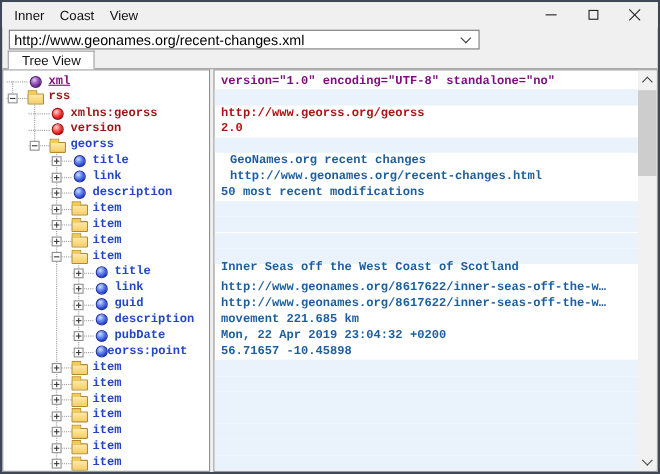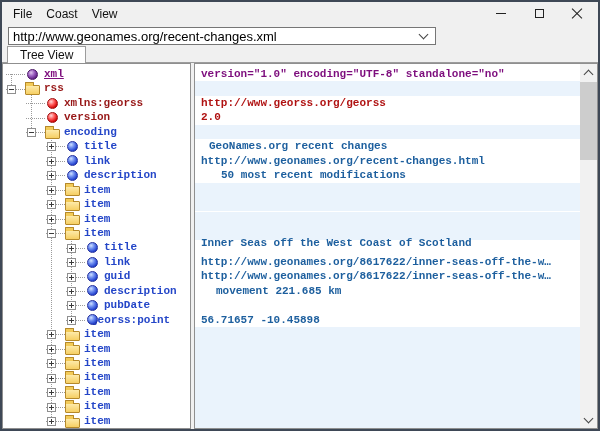--- a/index.html
+++ b/index.html
@@ -66,21 +66,21 @@
   .sb-up .chev { transform:rotate(-135deg); margin-top:3px; }
   .sb-down .chev { transform:rotate(45deg); margin-bottom:3px; }
   .sb-thumb { position:absolute; left:0; width:17px; background:#cdcdcd; }
 </style>
 </head>
 <body>
 
 <div class="window">
 
   <div class="menubar">
-    <span class="menu-item">File</span>
+    <span class="menu-item">Inner</span>
     <span class="menu-item">Coast</span>
     <span class="menu-item">View</span>
     <div class="win-controls">
       <div class="win-btn">
           <span class="glyph-min"></span>
         </div>
       <div class="win-btn">
           <span class="glyph-max"></span>
         </div>
       <div class="win-btn">
@@ -133,21 +133,21 @@
               <span class="ball red"></span>
             </span>
             <span class="tlabel" style="left: 61px; line-height: 14.45px; color: rgb(151, 22, 22);">version</span>
           </div>
           <div class="trow" style="top: 60.8px; height: 14.45px;">
             <span class="hline" style="left: 23px; width: 19px; top: 7.225px;"></span>
             <span class="tbox" style="left: 24px; top: 3.225px;"></span>
             <span class="icon-cell" style="left: 41px; top: 0px; height: 14.45px;">
               <span class="folder"></span>
             </span>
-            <span class="tlabel" style="left: 61px; line-height: 14.45px; color: rgb(36, 70, 200);">encoding</span>
+            <span class="tlabel" style="left: 61px; line-height: 14.45px; color: rgb(36, 70, 200);">georss</span>
           </div>
           <div class="trow" style="top: 75.25px; height: 14.45px;">
             <span class="hline" style="left: 43px; width: 19px; top: 7.225px;"></span>
             <span class="tbox plus" style="left: 44px; top: 3.225px;"></span>
             <span class="icon-cell" style="left: 61px; top: 0px; height: 14.45px;">
               <span class="ball blue"></span>
             </span>
             <span class="tlabel" style="left: 81px; line-height: 14.45px; color: rgb(36, 70, 200);">title</span>
           </div>
           <div class="trow" style="top: 89.7px; height: 14.45px;">
@@ -314,40 +314,43 @@
             <span class="vtext" style="line-height: 14.45px; color: rgb(176, 18, 18);">http://www.georss.org/georss</span>
           </div>
           <div class="vrow" style="top: 46.35px; height: 14.45px;">
             <span class="vtext" style="line-height: 14.45px; color: rgb(176, 18, 18);">2.0</span>
           </div>
           <div class="vrow" style="top: 60.8px; height: 14.45px; background: rgb(234, 243, 252); right: 17px;"></div>
           <div class="vrow" style="top: 75.25px; height: 14.45px;">
             <span class="vtext" style="line-height: 14.45px; color: rgb(29, 95, 158); margin-left: 8px;">GeoNames.org recent changes</span>
           </div>
           <div class="vrow" style="top: 89.7px; height: 14.45px;">
-            <span class="vtext" style="line-height: 14.45px; color: rgb(29, 95, 158);">http://www.geonames.org/recent-changes.html</span>
+            <span class="vtext" style="line-height: 14.45px; color: rgb(29, 95, 158); margin-left: 8px;">http://www.geonames.org/recent-changes.html</span>
           </div>
           <div class="vrow" style="top: 104.15px; height: 14.45px;">
-            <span class="vtext" style="line-height: 14.45px; color: rgb(29, 95, 158); margin-left: 20px;">50 most recent modifications</span>
+            <span class="vtext" style="line-height: 14.45px; color: rgb(29, 95, 158);">50 most recent modifications</span>
           </div>
           <div class="vrow" style="top: 118.6px; height: 14.45px; background: rgb(234, 243, 252); right: 17px;"></div>
           <div class="vrow" style="top: 133.05px; height: 14.45px; background: rgb(234, 243, 252); right: 17px;"></div>
           <div class="vrow" style="top: 147.5px; height: 14.45px; background: rgb(234, 243, 252); right: 17px;"></div>
           <div class="vrow" style="top: 161.95px; height: 14.45px; background: rgb(234, 243, 252); right: 17px;"></div>
           <div class="vrow" style="top: 172px; height: 14.45px;">
             <span class="vtext" style="line-height: 14.45px; color: rgb(29, 95, 158);">Inner Seas off the West Coast of Scotland</span>
           </div>
           <div class="vrow" style="top: 190.85px; height: 14.45px;">
             <span class="vtext" style="line-height: 14.45px; color: rgb(29, 95, 158);">http://www.geonames.org/8617622/inner-seas-off-the-w…</span>
           </div>
           <div class="vrow" style="top: 205.3px; height: 14.45px;">
             <span class="vtext" style="line-height: 14.45px; color: rgb(29, 95, 158);">http://www.geonames.org/8617622/inner-seas-off-the-w…</span>
           </div>
           <div class="vrow" style="top: 219.75px; height: 14.45px;">
-            <span class="vtext" style="line-height: 14.45px; color: rgb(29, 95, 158); margin-left: 15px;">movement 221.685 km</span>
+            <span class="vtext" style="line-height: 14.45px; color: rgb(29, 95, 158);">movement 221.685 km</span>
+          </div>
+          <div class="vrow" style="top: 234.2px; height: 14.45px;">
+            <span class="vtext" style="line-height: 14.45px; color: rgb(29, 95, 158);">Mon, 22 Apr 2019 23:04:32 +0200</span>
           </div>
           <div class="vrow" style="top: 248.65px; height: 14.45px;">
             <span class="vtext" style="line-height: 14.45px; color: rgb(29, 95, 158);">56.71657 -10.45898</span>
           </div>
           <div class="vrow" style="top: 263.1px; height: 14.45px; background: rgb(234, 243, 252); right: 17px;"></div>
           <div class="vrow" style="top: 277.55px; height: 14.45px; background: rgb(234, 243, 252); right: 17px;"></div>
           <div class="vrow" style="top: 292px; height: 14.45px; background: rgb(234, 243, 252); right: 17px;"></div>
           <div class="vrow" style="top: 306.45px; height: 14.45px; background: rgb(234, 243, 252); right: 17px;"></div>
           <div class="vrow" style="top: 320.9px; height: 14.45px; background: rgb(234, 243, 252); right: 17px;"></div>
           <div class="vrow" style="top: 335.35px; height: 14.45px; background: rgb(234, 243, 252); right: 17px;"></div>

